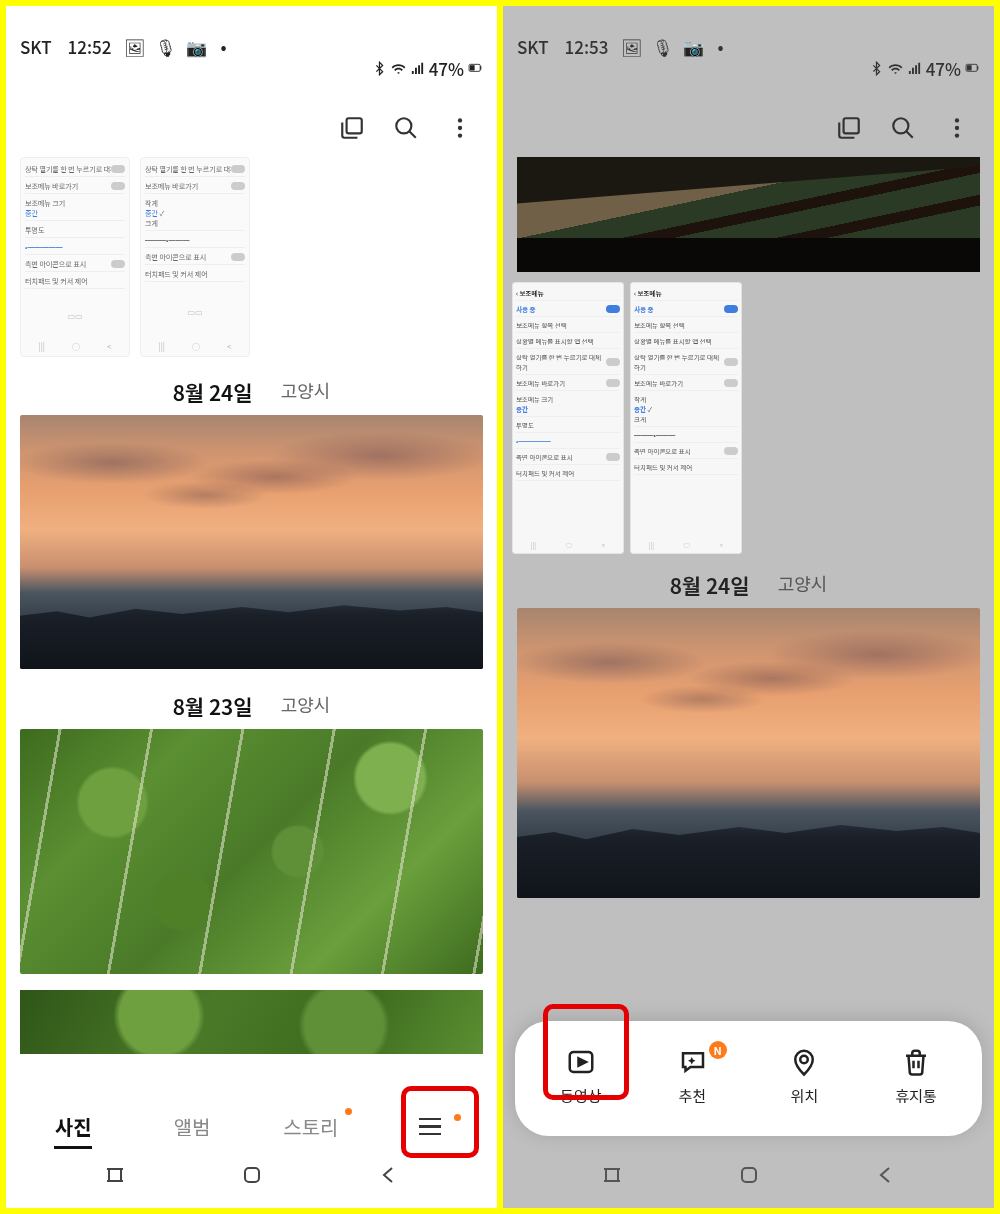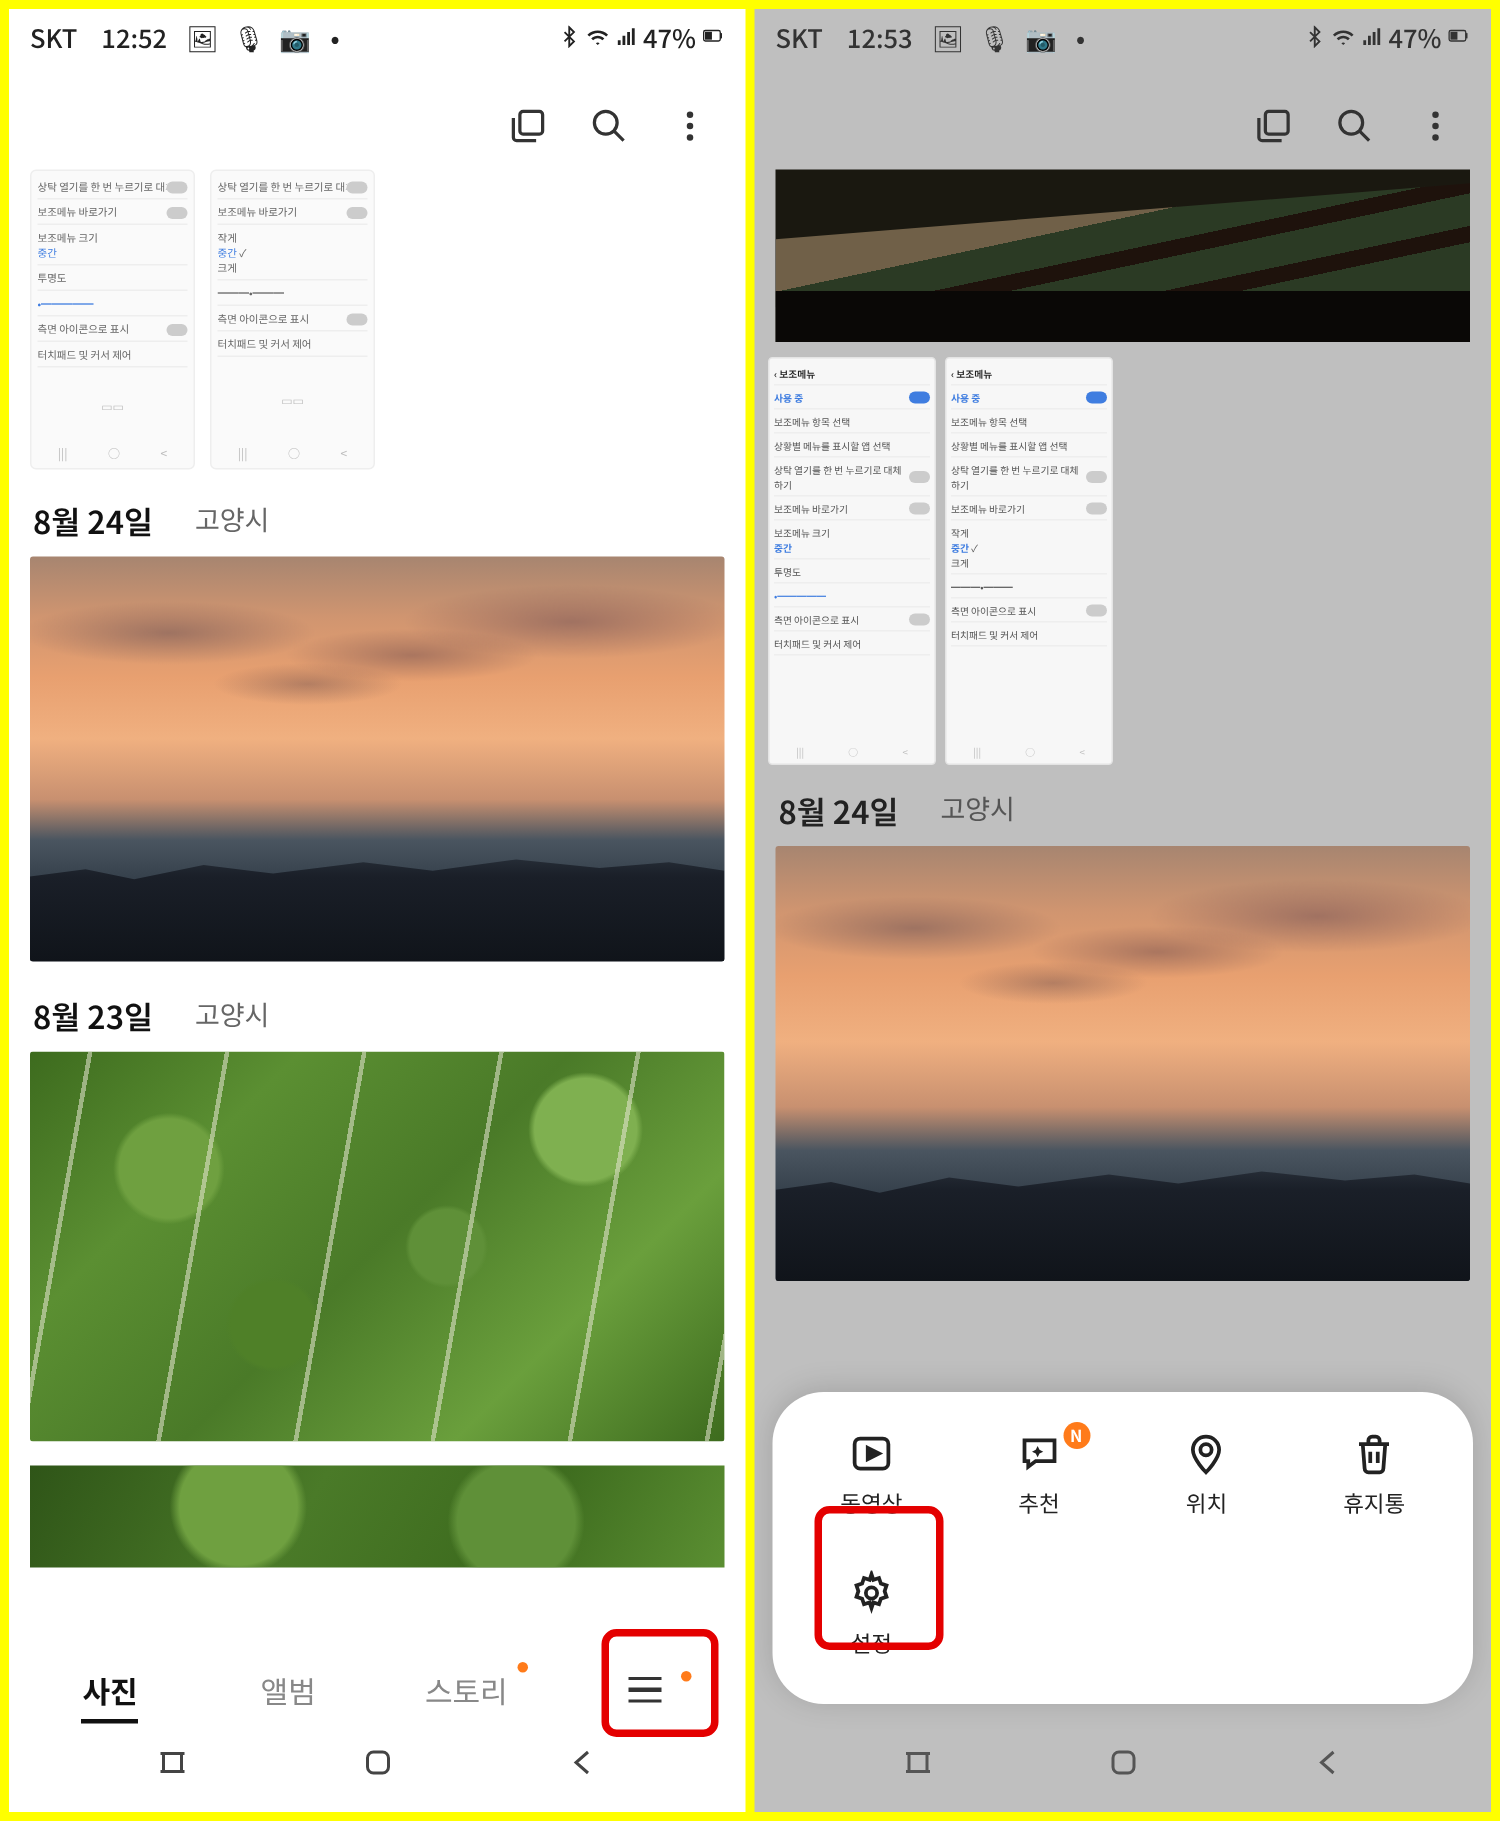--- a/index.html
+++ b/index.html
@@ -4,39 +4,39 @@
 <style>
   * { margin: 0; padding: 0; box-sizing: border-box; font-family: -apple-system, "Noto Sans KR", sans-serif; }
   body { background: #ffff00; display: flex; gap: 6px; padding: 6px; width: 1000px; height: 1214px; }
   .phone { flex: 1; background: #fff; display: flex; flex-direction: column; position: relative; overflow: hidden; }
   .phone.dim { background: #bfbfbf; }
 
   
   .status-bar { display:flex; justify-content:space-between; align-items:center; padding:6px 14px; font-size:17px; font-weight:500; color:#222; }
   .phone.dim .status-bar { color:#333; }
   .status-left { display:flex; align-items:center; gap:16px; }
-  .status-right { display:flex; align-items:center; gap:4px; }
+  .status-right { display:flex; align-items:center; gap:4px;margin-top:44px; }
   .mini-ic { width:15px; height:15px; display:inline-flex; align-items:center; justify-content:center; }
 
   
   .top-actions { display:flex; justify-content:flex-end; gap:28px; padding:28px 24px 16px; align-items:center; }
   .act-ic { width:26px; height:26px; color:#333; }
 
   
   .thumb-row { display:flex; gap:10px; padding:0 14px 14px; }
   .thumb { flex:0 0 110px; height:200px; background:#fafafa; border:1px solid #eee; border-radius:4px; font-size:7px; color:#666; display:flex; flex-direction:column; padding:4px; gap:2px; overflow:hidden; }
   .thumb .trow { display:flex; justify-content:space-between; border-bottom:1px solid #eee; padding:2px 0; align-items:center; }
   .thumb .trow .tt { flex:1; white-space:nowrap; overflow:hidden; }
   .toggle { width:14px; height:8px; background:#ccc; border-radius:4px; flex-shrink:0; }
   .toggle.on { background:#3f7de0; }
   .thumb .blue { color:#3f7de0; }
   .thumb .navbar { margin-top:auto; display:flex; justify-content:space-around; color:#bbb; font-size:8px; }
 
   
-  .date-head { display:flex; justify-content:flex-start; padding:6px 16px; font-size:21px; font-weight:600; color:#111;gap:28px; }
+  .date-head { display:flex; justify-content:center; padding:6px 16px; font-size:21px; font-weight:600; color:#111;gap:28px; }
   .date-head .loc { font-size:18px; font-weight:400; color:#666; }
   .phone.dim .date-head { color:#222; }
   .phone.dim .date-head .loc { color:#555; }
 
   
   .photo { margin:2px 14px 16px; border-radius:2px; position:relative; overflow:hidden; }
   .sunset { height:270px; background:
     linear-gradient(to bottom, #a78570 0%, #d09570 15%, #e8a070 30%, #f0b080 45%, #c89070 60%, #4a5560 70%, #2a3540 85%, #1a2028 100%);
   }
   .sunset::before { content:""; position:absolute; top:5%; left:0; right:0; height:55%;
@@ -445,27 +445,20 @@
               <circle cx="12" cy="10" r="3"></circle>
             </svg></span>
         <span>위치</span>
       </div>
       <div class="sheet-item">
         <span class="sheet-ic"><svg viewBox="0 0 24 24" fill="none" stroke="currentColor" stroke-width="2">
               <path d="M4 7h16M9 7V5a2 2 0 0 1 2-2h2a2 2 0 0 1 2 2v2M6 7l1 13a2 2 0 0 0 2 2h6a2 2 0 0 0 2-2l1-13M10 11v6M14 11v6"></path>
             </svg></span>
         <span>휴지통</span>
       </div>
-      <div class="sheet-item">
-        <span class="sheet-ic"><svg viewBox="0 0 24 24" fill="none" stroke="currentColor" stroke-width="2">
-              <circle cx="12" cy="12" r="3"></circle>
-              <path d="M12 2l1 3 3-1 1 3 3 1-1 3 1 3-3 1-1 3-3-1-1 3-1-3-3 1-1-3-3-1 1-3-1-3 3-1 1-3 3 1z"></path>
-            </svg></span>
-        <span>설정</span>
-      </div>
     </div>
   </div>
 
   <div class="navglobal" style="margin-top:auto;">
     <span><svg width="24" height="24" viewBox="0 0 24 24" fill="none" stroke="currentColor" stroke-width="2">
           <path d="M4 6h16M4 18h16M6 6v12M18 6v12"></path>
         </svg></span>
     <span><svg width="24" height="24" viewBox="0 0 24 24" fill="none" stroke="currentColor" stroke-width="2">
           <rect x="5" y="5" width="14" height="14" rx="4"></rect>
         </svg></span>

